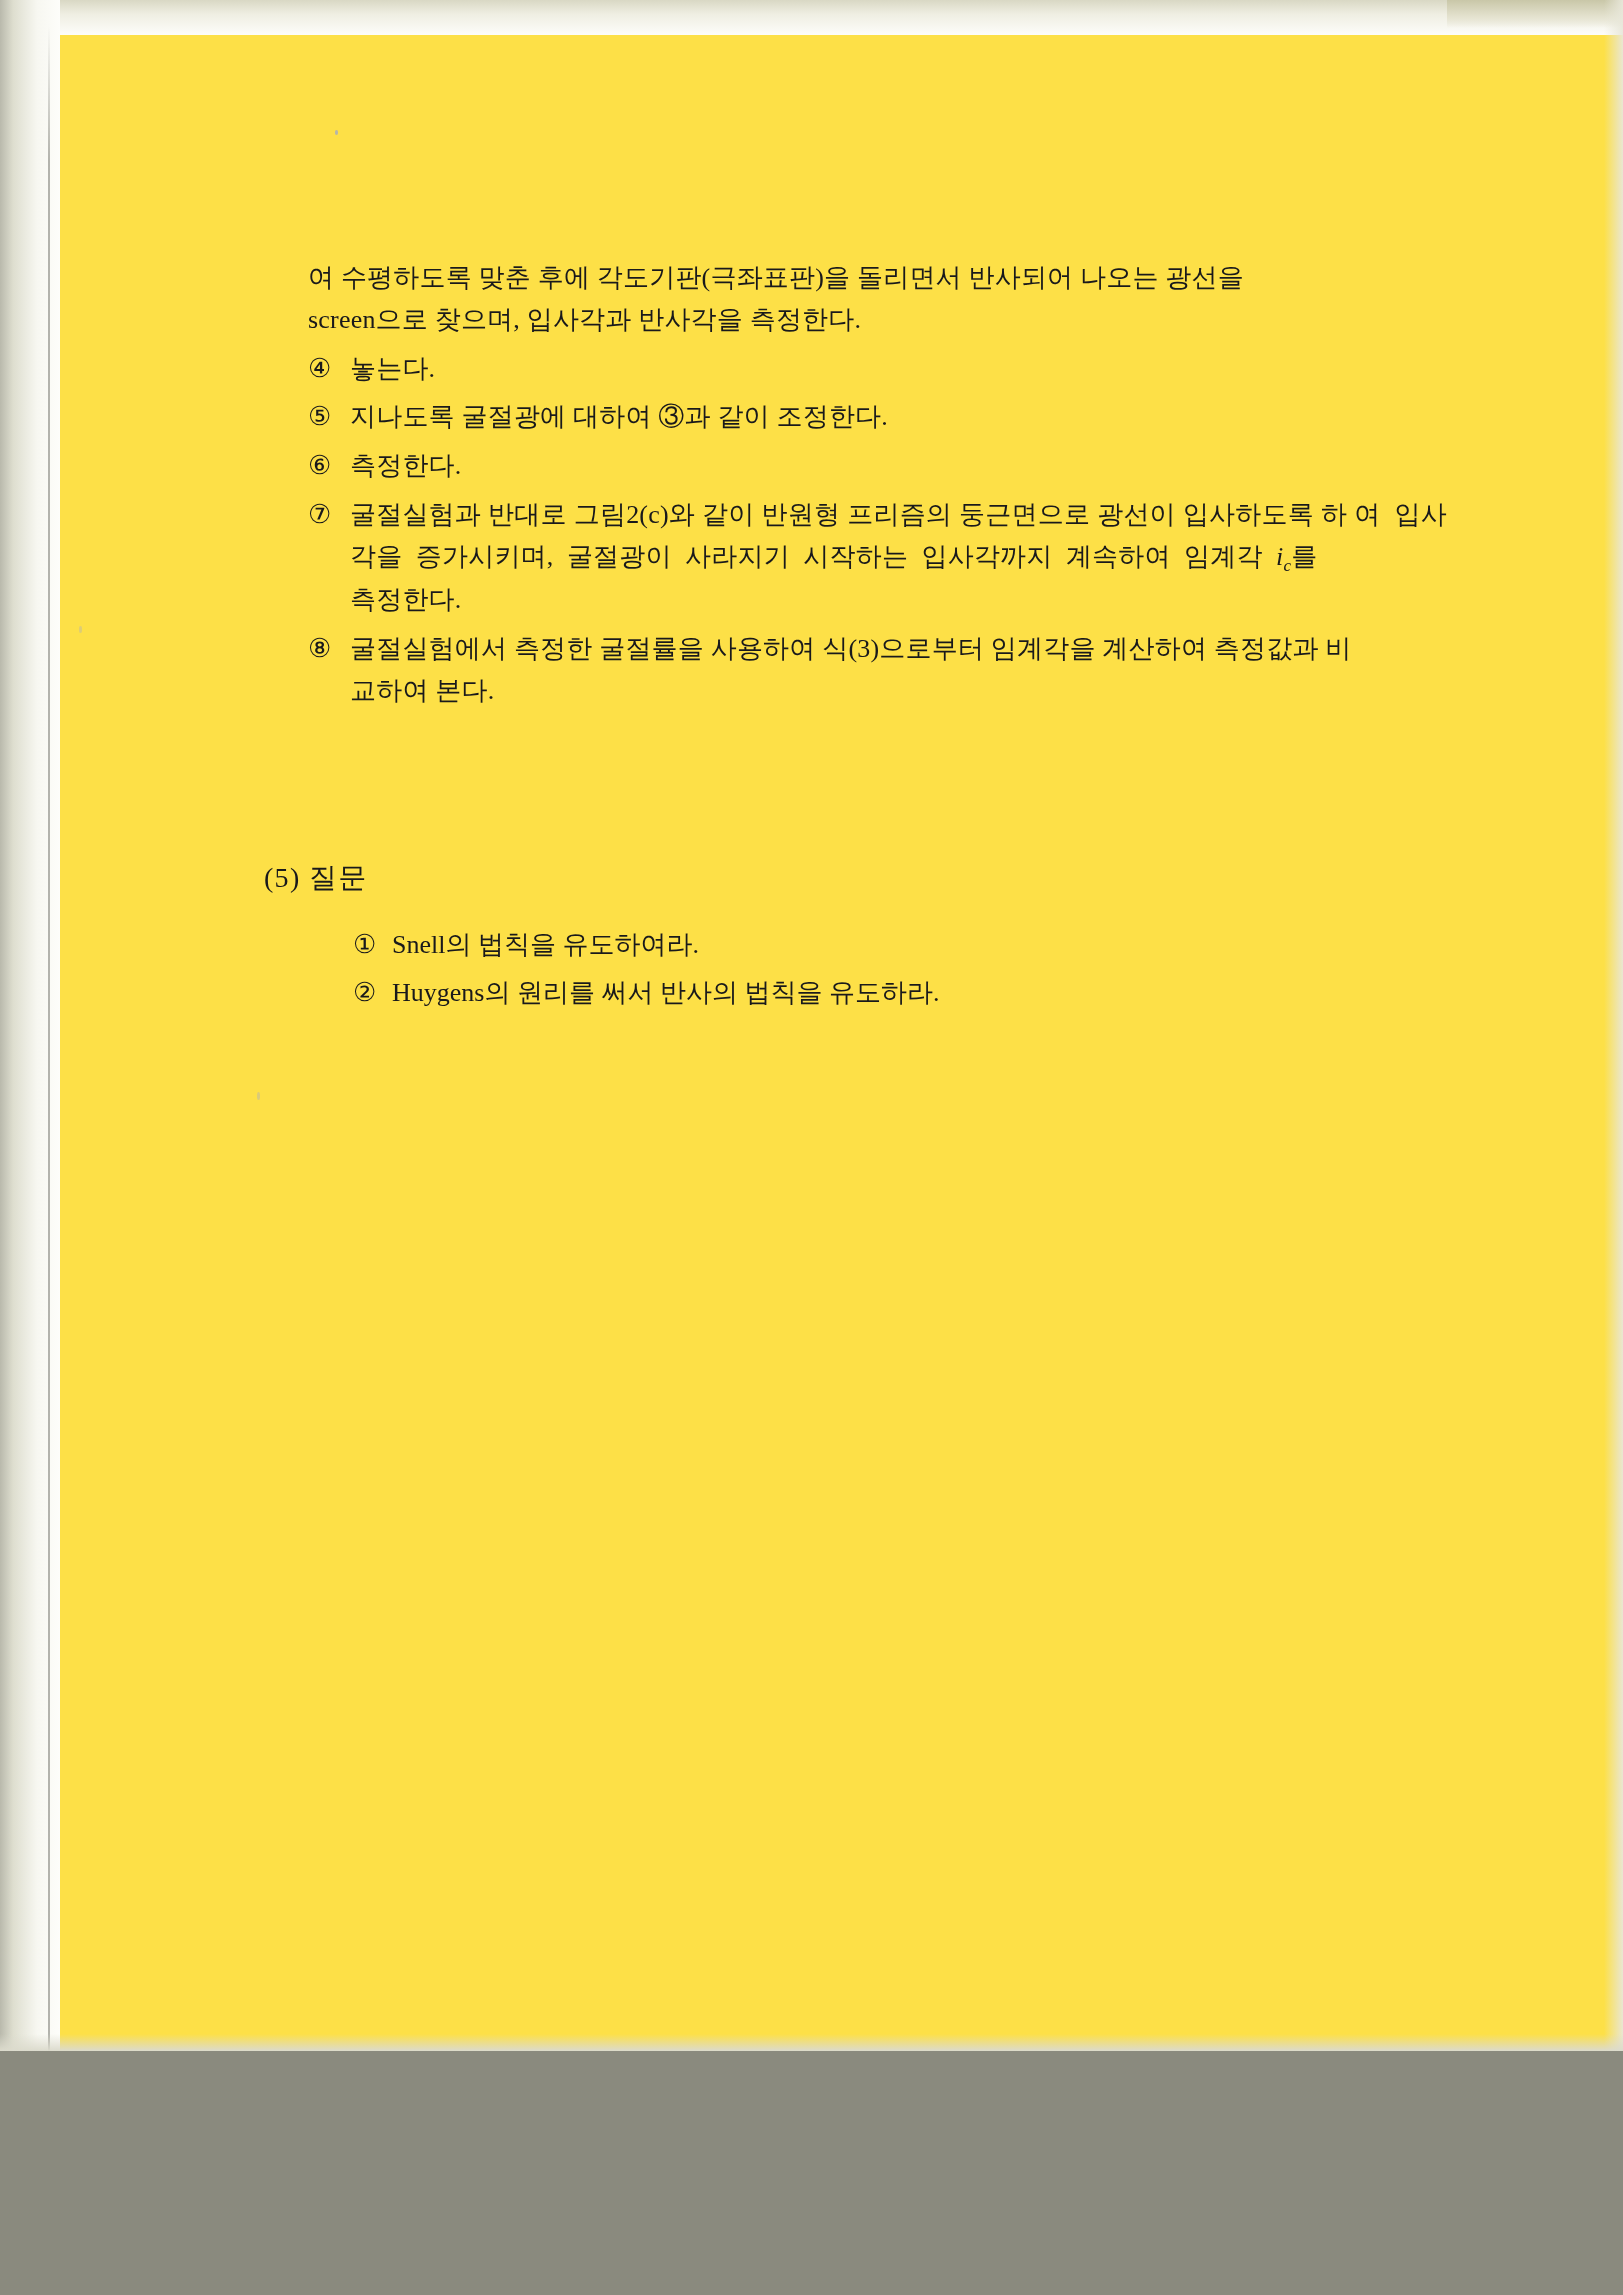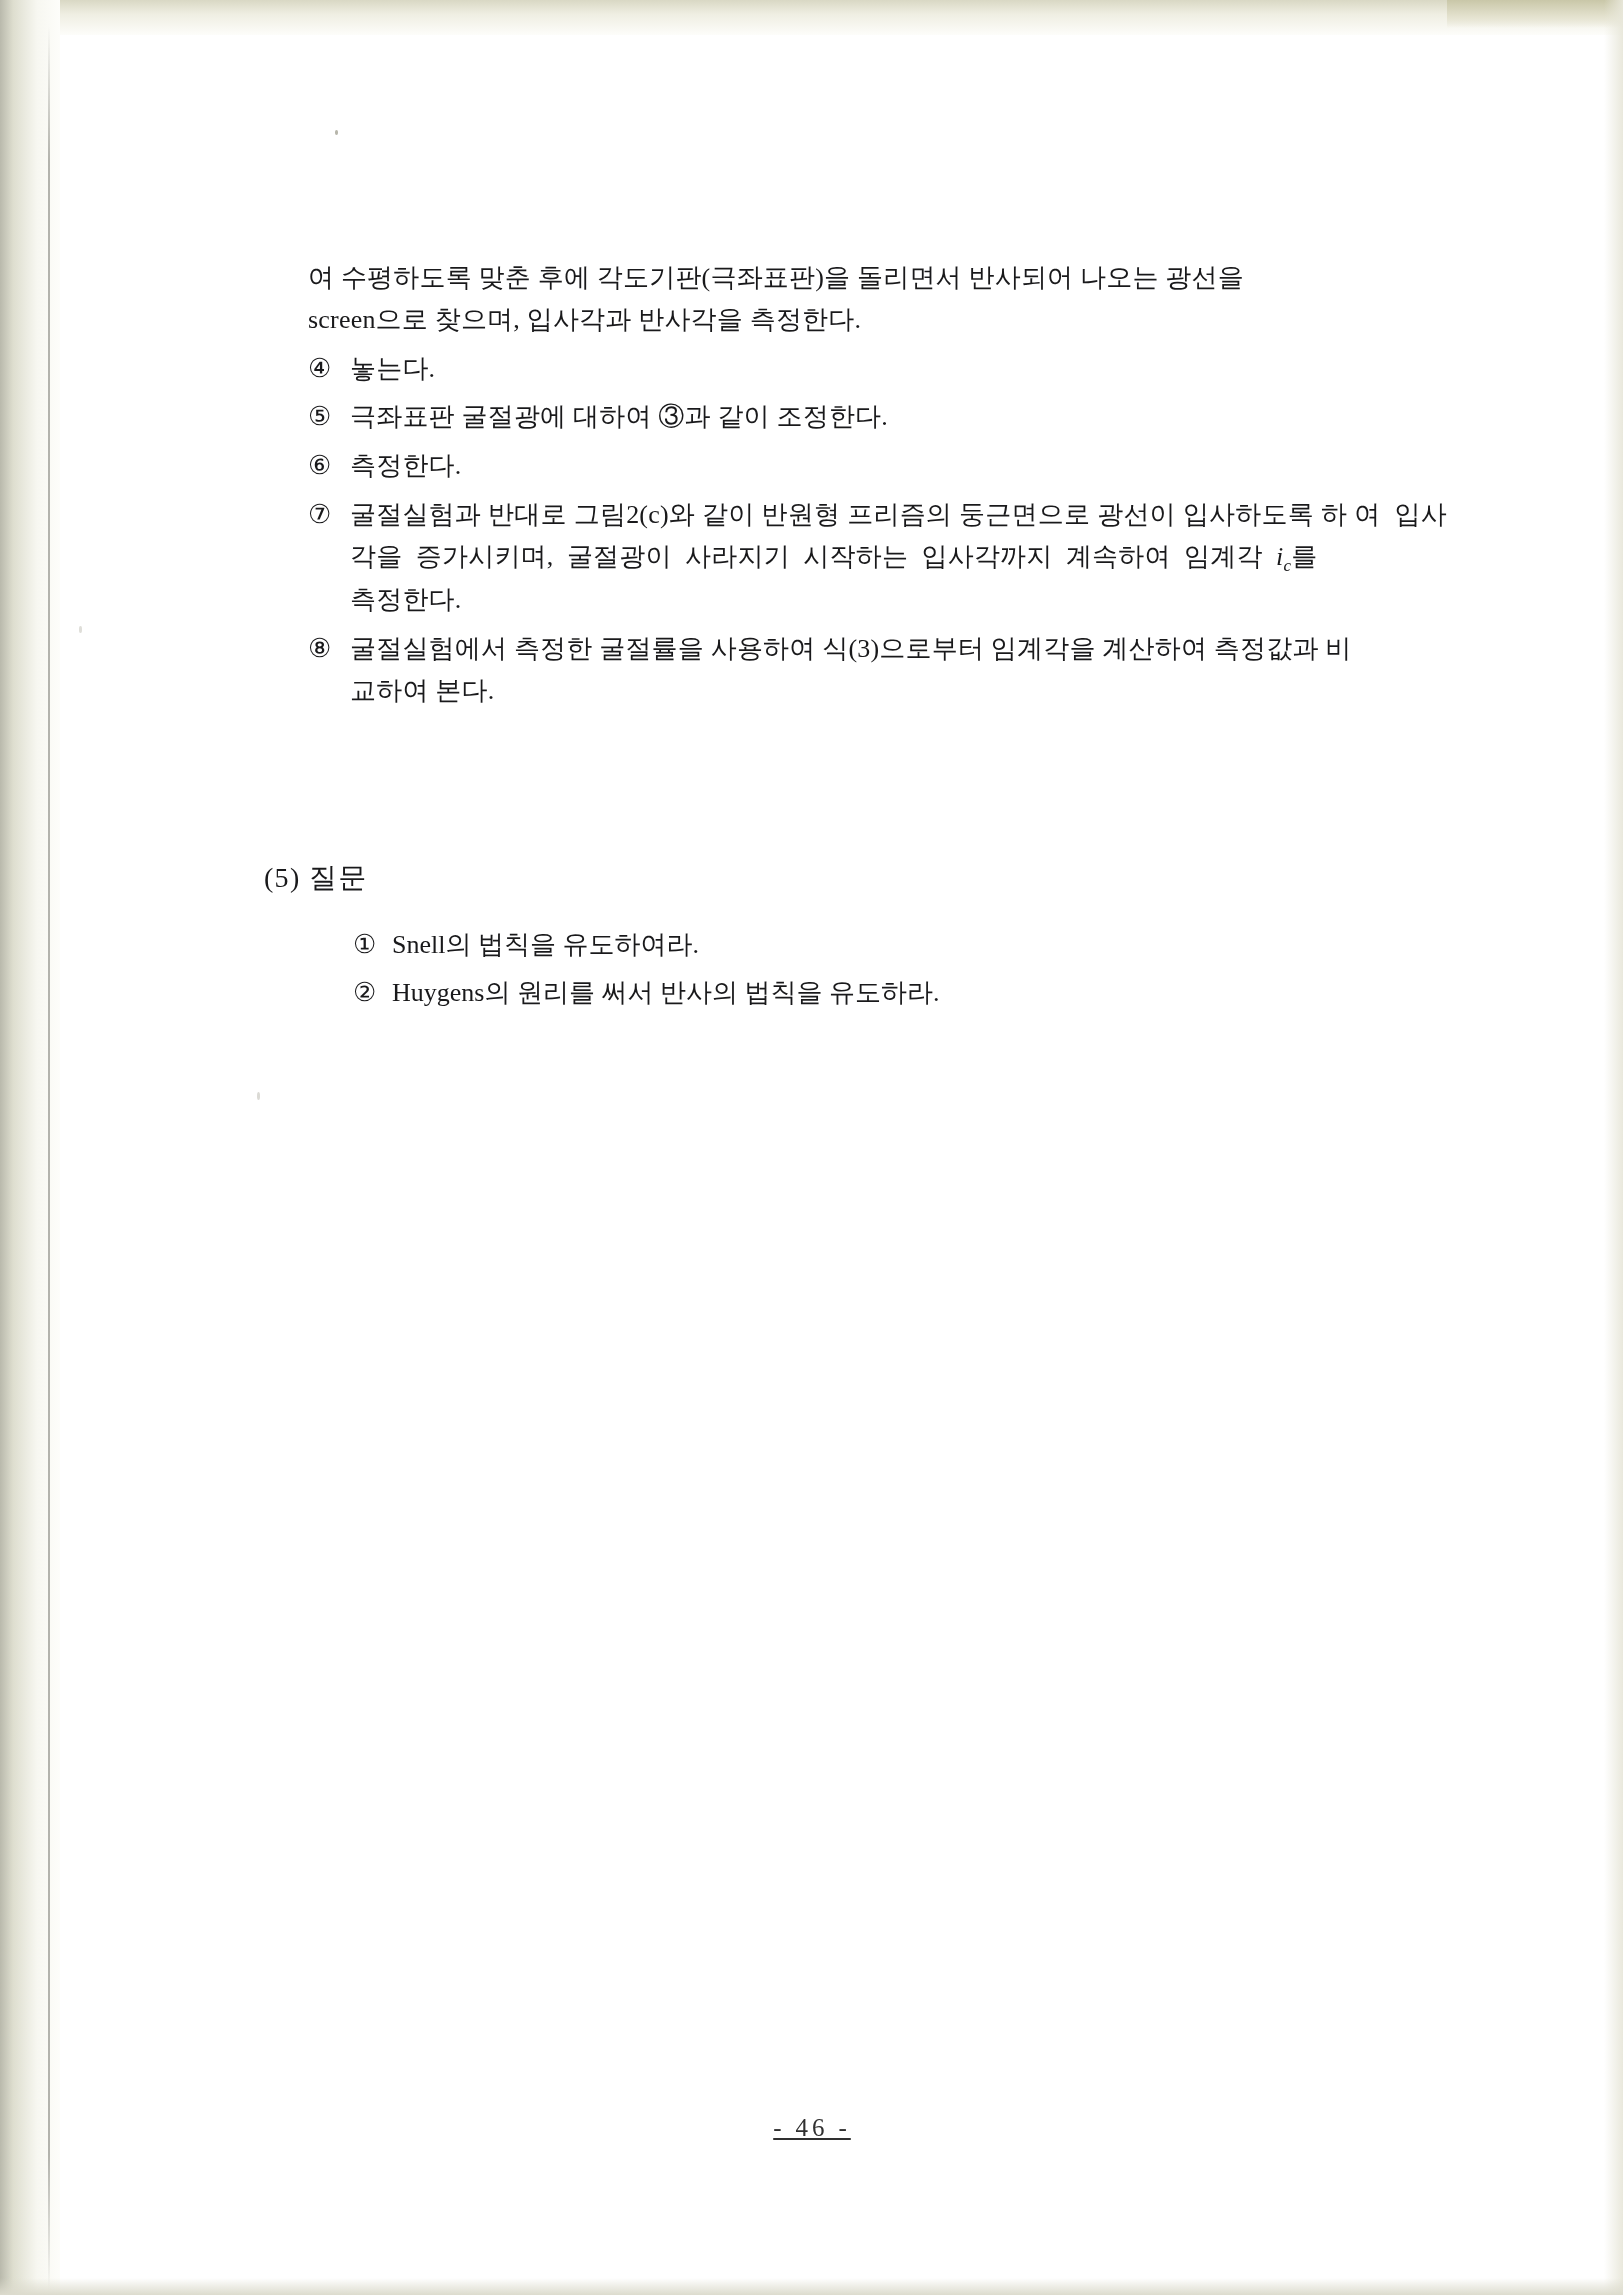--- a/index.html
+++ b/index.html
@@ -3,22 +3,22 @@
 <meta charset="utf-8">
 <style>
   html, body {
     margin: 0;
     padding: 0;
     background: #8a8a7e;
   }
   .page {
     position: relative;
     width: 1624px;
-    height: 2295px;
-    background: #ffffff;
+    height: 2051px;
+    background: #fde047;
     overflow: hidden;
     font-family: "Liberation Serif", serif;
     color: #19191b;
   }
   
   .edge-top {
     position: absolute;
     top: 0; left: 0; right: 0;
     height: 35px;
     background: linear-gradient(180deg, #d9d8c4 0%, #efeee2 40%, #fdfdfa 100%);
@@ -165,21 +165,21 @@
         <span class="lastline">screen으로  찾으며,  입사각과  반사각을  측정한다.</span>
       </div>
 
       <div class="para">
         <span class="marker">④</span>
         <span class="lastline">놓는다.</span>
       </div>
 
       <div class="para">
         <span class="marker">⑤</span>
-        <span class="lastline">극좌표판  굴절광에  대하여  ③과  같이  조정한다.</span>
+        <span class="lastline">지나도록  굴절광에  대하여  ③과  같이  조정한다.</span>
       </div>
 
       <div class="para">
         <span class="marker">⑥</span>
         <span class="lastline">측정한다.</span>
       </div>
 
       <div class="para">
         <span class="marker">⑦</span>
         <span>굴절실험과  반대로  그림2(c)와  같이  반원형  프리즘의  둥근면으로  광선이  입사하도록  하</span>

